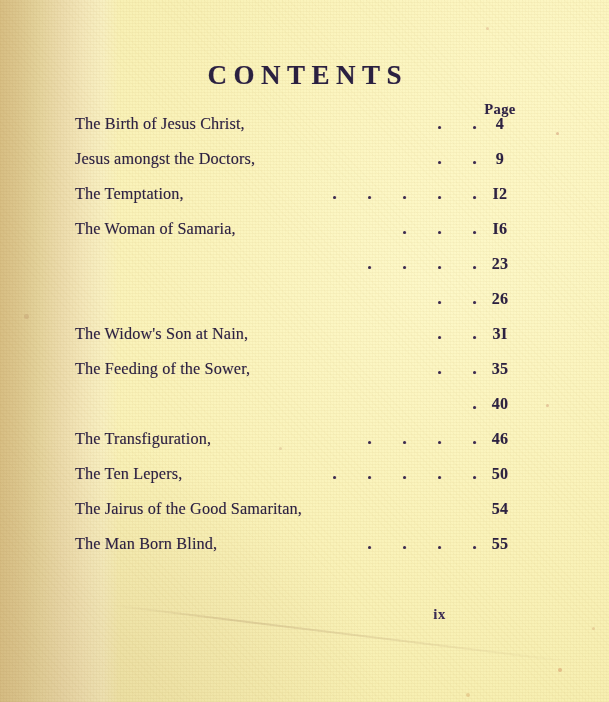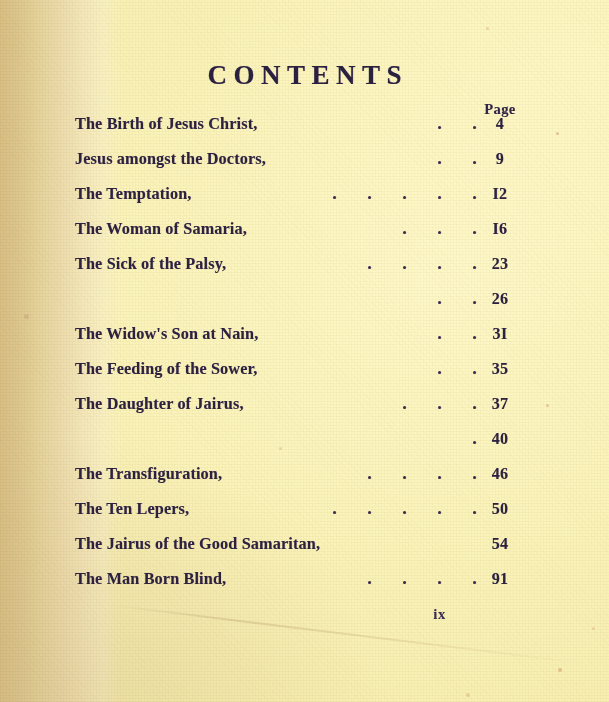--- a/index.html
+++ b/index.html
@@ -137,21 +137,21 @@
   .toc-row {
     position: relative;
     height: 35px;
   }
 
   .entry-title {
     position: absolute;
     left: 75px;
     top: 0;
     font-size: 16.2px;
-    font-weight: 700;
+    font-weight: 400;
     white-space: nowrap;
     color: #2c2240;
     letter-spacing: 0.15px;
     text-shadow:
       0.45px 0 0 rgba(124,62,144,0.28),
       -0.4px 0.35px 0 rgba(78,126,66,0.16);
   }
 
   .leaders {
     position: absolute;
@@ -264,21 +264,20 @@
           <div class="entry-title">The Woman of Samaria,</div>
           <div class="entry-page">I6</div>
         </div>
         <div class="toc-row">
           <div class="leaders">
             <span class="leader-dot" style="left: 368px;"></span>
             <span class="leader-dot" style="left: 403px;"></span>
             <span class="leader-dot" style="left: 438px;"></span>
             <span class="leader-dot" style="left: 473px;"></span>
           </div>
-          <div class="entry-title">The Sick of the Palsy,</div>
           <div class="entry-page">23</div>
         </div>
         <div class="toc-row">
           <div class="leaders">
             <span class="leader-dot" style="left: 438px;"></span>
             <span class="leader-dot" style="left: 473px;"></span>
           </div>
           <div class="entry-page">26</div>
         </div>
         <div class="toc-row">
@@ -289,29 +288,20 @@
           <div class="entry-title">The Widow's Son at Nain,</div>
           <div class="entry-page">3I</div>
         </div>
         <div class="toc-row">
           <div class="leaders">
             <span class="leader-dot" style="left: 438px;"></span>
             <span class="leader-dot" style="left: 473px;"></span>
           </div>
           <div class="entry-title">The Feeding of the Sower,</div>
           <div class="entry-page">35</div>
-        </div>
-        <div class="toc-row">
-          <div class="leaders">
-            <span class="leader-dot" style="left: 403px;"></span>
-            <span class="leader-dot" style="left: 438px;"></span>
-            <span class="leader-dot" style="left: 473px;"></span>
-          </div>
-          <div class="entry-title">The Daughter of Jairus,</div>
-          <div class="entry-page">37</div>
         </div>
         <div class="toc-row">
           <div class="leaders">
             <span class="leader-dot" style="left: 473px;"></span>
           </div>
           <div class="entry-page">40</div>
         </div>
         <div class="toc-row">
           <div class="leaders">
             <span class="leader-dot" style="left: 368px;"></span>
@@ -339,20 +329,20 @@
           <div class="entry-page">54</div>
         </div>
         <div class="toc-row">
           <div class="leaders">
             <span class="leader-dot" style="left: 368px;"></span>
             <span class="leader-dot" style="left: 403px;"></span>
             <span class="leader-dot" style="left: 438px;"></span>
             <span class="leader-dot" style="left: 473px;"></span>
           </div>
           <div class="entry-title">The Man Born Blind,</div>
-          <div class="entry-page">91</div>
+          <div class="entry-page">55</div>
         </div>
       </div>
 
     <div class="folio">ix</div>
 
   </div>
 </div>
 
 </body></html>

